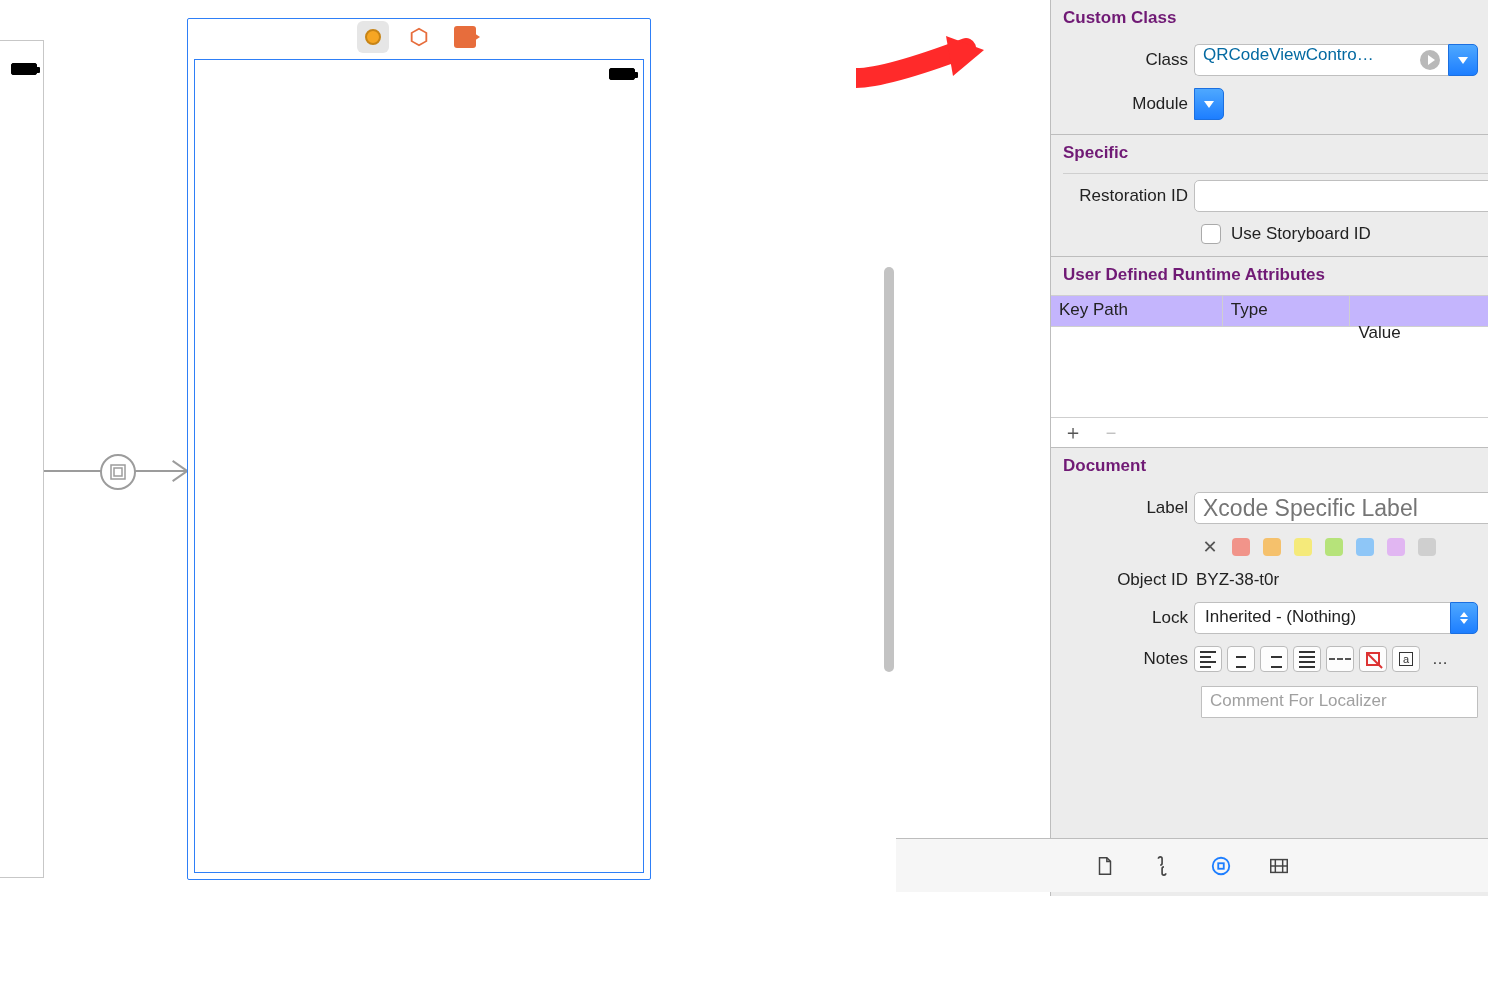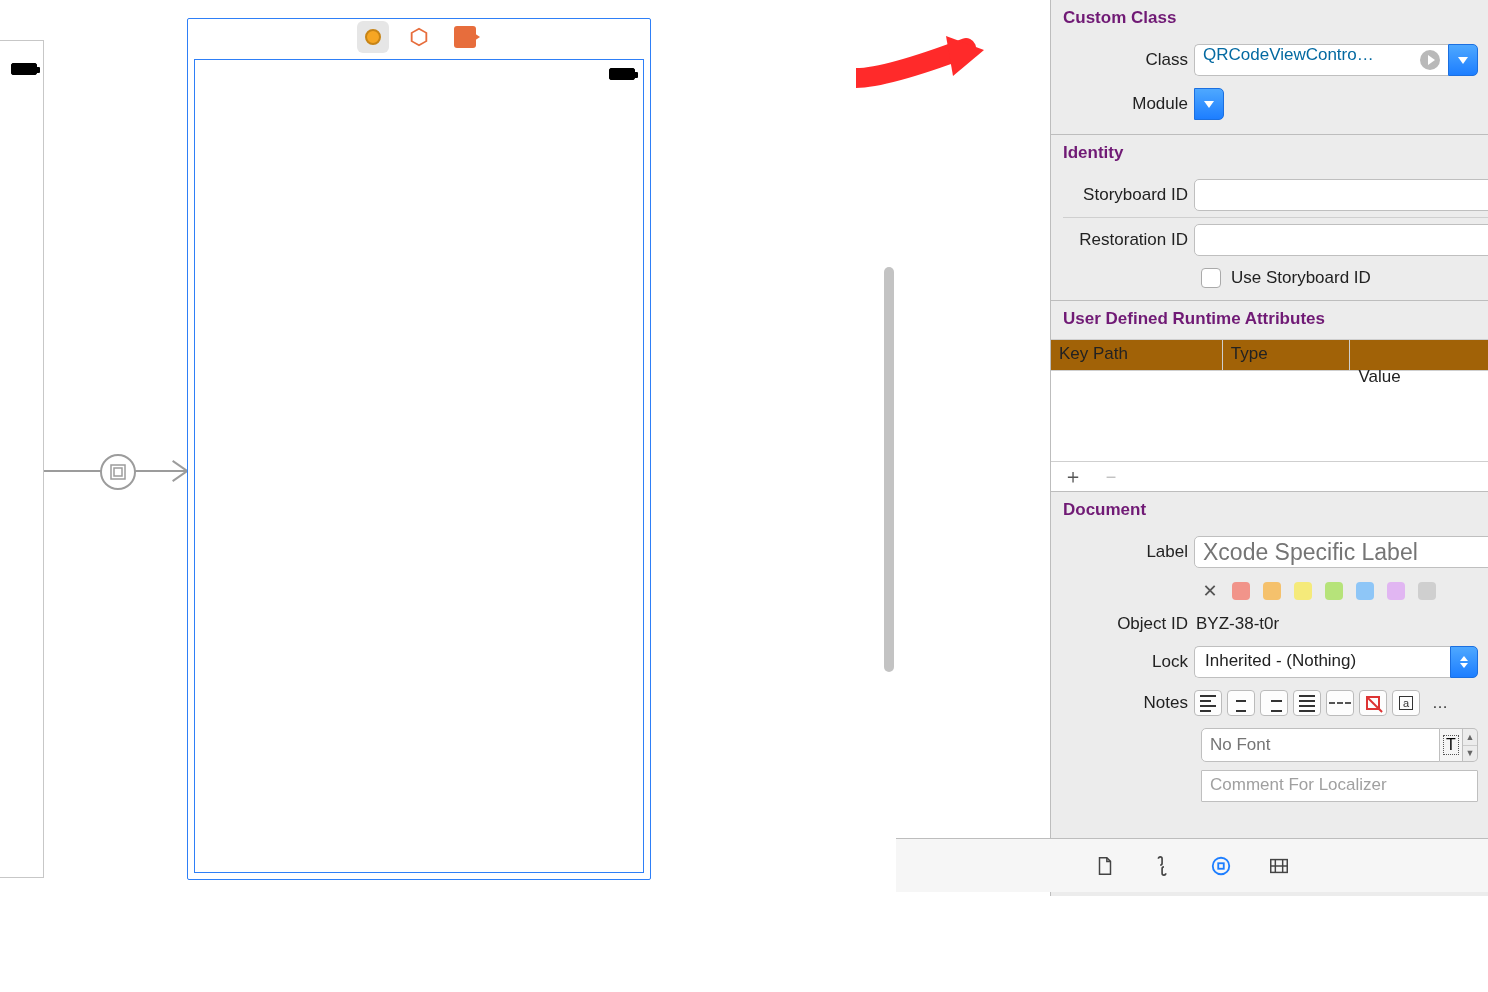--- a/index.html
+++ b/index.html
@@ -48,21 +48,21 @@
   .combo-wrap { flex: 1; display: flex; }
   .combo-input { flex: 1; height: 32px; border: 1px solid #bfbfbf; border-right: none; border-radius: 5px 0 0 5px; background: #fff; font-size: 17px; padding: 0 30px 0 8px; color: #0369a1; position: relative; white-space: nowrap; overflow: hidden; text-overflow: ellipsis; }
   .combo-go { position: absolute; right: 38px; top: 6px; width: 20px; height: 20px; border-radius: 50%; background: #b9b9b9; display: flex; align-items: center; justify-content: center; }
   .combo-go::after { content: ""; width: 0; height: 0; border-left: 7px solid #fff; border-top: 5px solid transparent; border-bottom: 5px solid transparent; margin-left: 2px; }
   .combo-btn { width: 30px; height: 32px; background: linear-gradient(#4ea8ff,#1d7eff); border: 1px solid #1b6fe0; border-radius: 0 5px 5px 0; display: flex; align-items: center; justify-content: center; }
   .combo-btn::after { content: ""; width: 0; height: 0; border-left: 5px solid transparent; border-right: 5px solid transparent; border-top: 7px solid #fff; }
   .checkbox-row { display: flex; align-items: center; padding: 6px 10px 12px 150px; gap: 10px; }
   .checkbox { width: 20px; height: 20px; border: 1px solid #aaa; border-radius: 4px; background: #fff; }
   .ck-label { font-size: 17px; color: #222; }
   
-  .rt-table { display: flex; height: 32px; border-top: 1px solid #cfcfcf; border-bottom: 1px solid #cfcfcf; background: #a16207; }
+  .rt-table { display: flex; height: 32px; border-top: 1px solid #cfcfcf; border-bottom: 1px solid #cfcfcf; background: #c4b5fd; }
   .rt-col { flex: 1; border-right: 1px solid #cfcfcf; padding: 4px 8px; font-size: 17px; color: #222; }
   .rt-col:last-child { border-right: none; margin-top: 23px; }
   .rt-empty { height: 90px; background: #fff; }
   .rt-foot { height: 30px; background: #fff; border-top: 1px solid #cfcfcf; display: flex; align-items: center; gap: 18px; padding-left: 12px; font-size: 20px; color: #555; }
   .rt-foot span { font-weight: 300; }
   
   .color-row { display: flex; align-items: center; gap: 13px; padding: 6px 10px 6px 150px; }
   .sw { width: 18px; height: 18px; border-radius: 4px; }
   .sw-clear { color: #555; font-size: 18px; width: 18px; text-align: center; }
   .static-val { font-size: 17px; color: #222; padding-left: 2px; }
@@ -162,27 +162,21 @@
       </div>
       <div class="row" style="padding-bottom:14px;">
         <div class="row-label">Module</div>
         <div class="field combo-wrap">
           <div class="combo-btn"></div>
         </div>
       </div>
     </div>
 
     <div class="section">
-      <div class="section-title">Identity</div>
-      <div class="row">
-        <div class="row-label">Storyboard ID</div>
-        <div class="field">
-            <input class="input" value="" style="">
-          </div>
-      </div>
+      <div class="section-title">Specific</div>
       <div class="divider-inset"></div>
       <div class="row">
         <div class="row-label">Restoration ID</div>
         <div class="field">
             <input class="input" value="" style="">
           </div>
       </div>
       <div class="checkbox-row">
         <div class="checkbox"></div>
         <div class="ck-label">Use Storyboard ID</div>
@@ -272,32 +266,20 @@
             </div>
           <div class="tb-btn">
               <div class="tb-square"></div>
             </div>
           <div class="tb-btn">
               <div class="tb-a">a</div>
             </div>
           <div class="tb-btn tb-more">…</div>
         </div>
       </div>
-      <div class="font-row">
-        <div class="font-box">
-          <input class="font-input" placeholder="No Font" style="">
-          <div class="font-btn">
-              <span>T</span>
-            </div>
-          <div class="font-step">
-              <div>▲</div>
-              <div>▼</div>
-            </div>
-        </div>
-      </div>
       <div class="comment-row">
         <div class="comment-input">Comment For Localizer</div>
       </div>
     </div>
 
   </div>
 </div>
 
 <div class="tab-bar">
   <div class="tab-icon">

